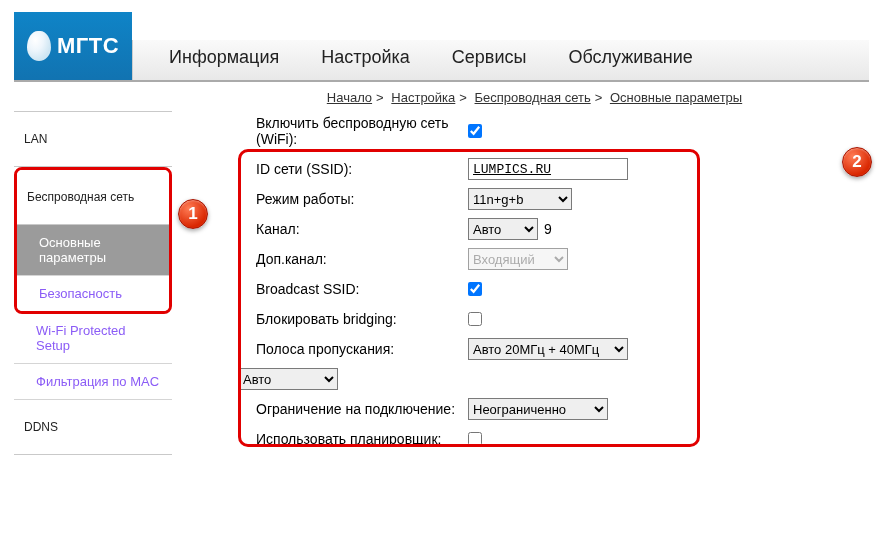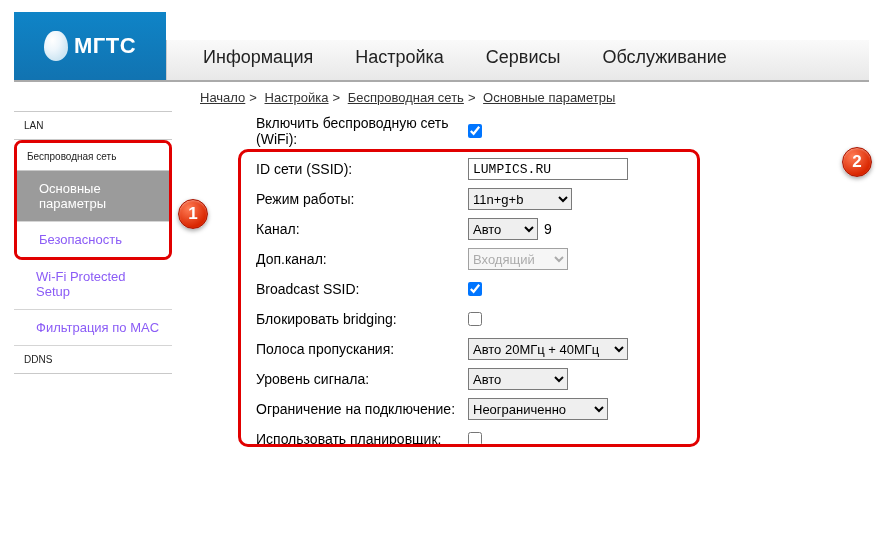--- a/index.html
+++ b/index.html
@@ -2,58 +2,58 @@
 <html><head>
 <meta charset="utf-8">
 <style>
 * { box-sizing: border-box; margin: 0; padding: 0; }
 body { font-family: Arial, Helvetica, sans-serif; font-size: 13px; background: #fff; width: 883px; height: 552px; overflow: hidden; }
 
 .page { padding: 12px 14px; }
 
 
 .header { display: flex; align-items: flex-end; border-bottom: 2px solid #aaa; }
-.logo { width: 152px; height: 68px; background: linear-gradient(to bottom,#0f84c7 0%,#1173b1 100%); display: flex; align-items: center; justify-content: center; gap: 6px; color: #fff; }
+.logo { width: 118px; height: 68px; background: linear-gradient(to bottom,#0f84c7 0%,#1173b1 100%); display: flex; align-items: center; justify-content: center; gap: 6px; color: #fff; }
 .logo-egg { width: 24px; height: 30px; background: radial-gradient(ellipse at 35% 30%, #fff 0%, #eef6fc 35%, #cfe6f3 70%); border-radius: 45% 45% 50% 50% / 55% 55% 45% 45%; }
 .logo-text { font-size: 22px; font-weight: bold; letter-spacing: 0.5px; }
 .topnav { flex: 1; display: flex; gap: 42px; padding: 0 30px 8px 36px; background: linear-gradient(to bottom,#fafafa,#e8e8e8); height: 40px; align-items: flex-end; border-left: 1px solid #ccc; }
 .topnav a { font-size: 18px; color: #222; text-decoration: none; padding-bottom: 4px; cursor: pointer; }
 
 
-.crumb-row { margin: 8px 0 6px 4px; padding-left: 182px; font-size: 13px; color: #333; }
+.crumb-row { margin: 8px 0 6px 4px; padding-left: 182px; font-size: 13px; color: #333; text-align: center; }
 .crumb-row a { color: #333; text-decoration: underline; cursor: pointer; }
 .crumb-sep { margin: 0 4px; }
 
 
 .layout { display: flex; gap: 26px; }
 
 
 .sidebar { width: 158px; display: flex; flex-direction: column; }
-.side-item { display: block; padding: 8px 10px; border-bottom: 1px solid #c9c9c9; color: #222; font-size: 10px; text-decoration: none; background: #fff; cursor: pointer; }
+.side-item { display: block; padding: 20px 10px; border-bottom: 1px solid #c9c9c9; color: #222; font-size: 12px; text-decoration: none; background: #fff; cursor: pointer; }
 .side-item.top { border-top: 1px solid #c9c9c9; }
 .side-sub { display: block; padding: 10px 10px 10px 22px; font-size: 13px; color: #8b5cf6; text-decoration: none; cursor: pointer; border-bottom: 1px solid #d5d5d5; background: #fff; }
 .side-sub.active { background: #9b9b9b; color: #fff; }
 
 
 .highlight-group { border: 3px solid #e10000; border-radius: 8px; overflow: hidden; margin-bottom: -1px; position: relative; }
 .highlight-group .side-item { border-top: none; }
 
 
 .badge { position: absolute; width: 30px; height: 30px; border-radius: 50%; background: radial-gradient(circle at 35% 30%, #ff7c55, #d92600 70%); color: #fff; font-weight: bold; font-size: 17px; display: flex; align-items: center; justify-content: center; box-shadow: 0 2px 4px rgba(0,0,0,.35), inset 0 1px 2px rgba(255,255,255,.4); border: 1px solid #a81400; }
 .badge1 { left: 164px; top: 88px; }
 .badge2 { right: -3px; top: -8px; }
 
 .sidebar-wrap { position: relative; }
 
 
 .main { flex: 1; position: relative; padding-top: 4px; }
 .form-row { display: flex; align-items: center; min-height: 28px; margin-bottom: 2px; font-size: 14px; }
 .form-row .lbl { width: 230px; padding-left: 18px; }
 .form-row .ctrl { flex: 1; display: flex; align-items: center; gap: 6px; }
-.form-row input[type=text] { width: 160px; height: 22px; font-family: "Courier New", monospace; font-size: 13px; padding: 1px 4px; border: 1px solid #7a7a7a; }
+.form-row input[type=text] { width: 160px; height: 22px; font-family: "Courier New", monospace; font-size: 13px; padding: 1px 4px; border: 1px solid #7a7a7a; text-decoration: underline; }
 .form-row select { height: 22px; font-size: 13px; border: 1px solid #7a7a7a; background: #efefef; }
 .form-row select:disabled { color: #888; background: #f3f3f3; }
 .form-row input[type=checkbox] { width: 14px; height: 14px; }
 
 .outline { position: absolute; border: 3px solid #e10000; border-radius: 10px; pointer-events: none; }
 
 .sel-mid { width: 104px; }
 .sel-sm  { width: 70px; }
 .sel-lg  { width: 160px; }
 .sel-md2 { width: 100px; }
@@ -159,21 +159,20 @@
         </div>
 
         <div class="form-row">
           <div class="lbl">Полоса пропускания:</div>
           <div class="ctrl">
               <select class="sel-lg"><option>Авто 20МГц + 40МГц</option></select>
             </div>
         </div>
 
         <div class="form-row">
-          <div class="lbl">Уровень сигнала:</div>
           <div class="ctrl">
               <select class="sel-md2"><option>Авто</option></select>
             </div>
         </div>
 
         <div class="form-row">
           <div class="lbl">Ограничение на подключение:</div>
           <div class="ctrl">
               <select class="sel-limit"><option>Неограниченно</option></select>
             </div>

